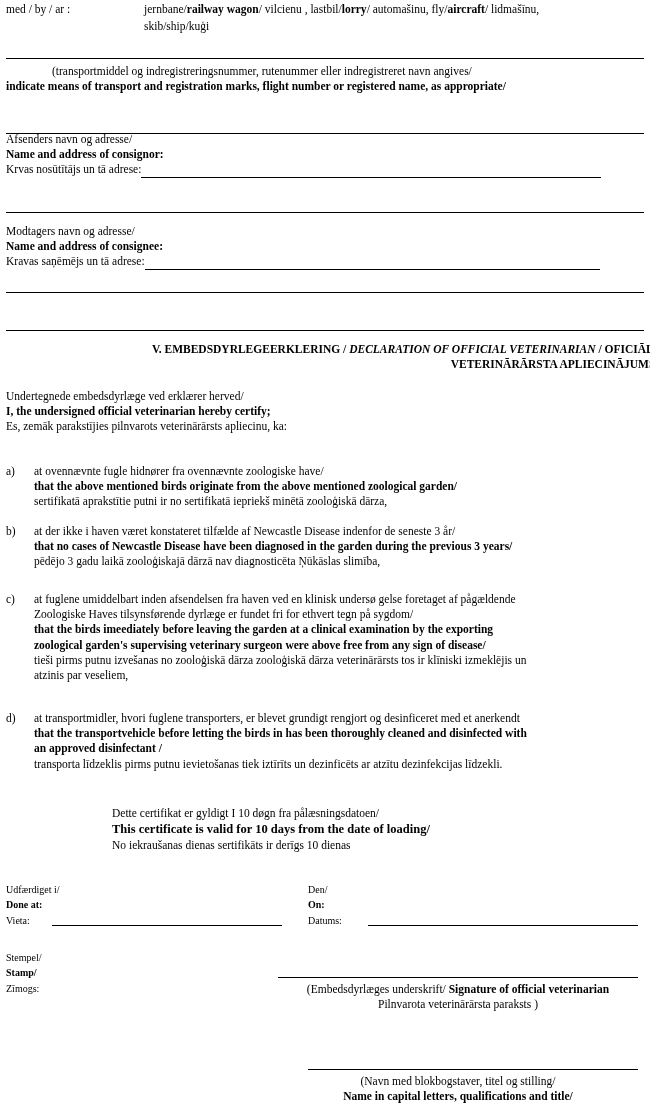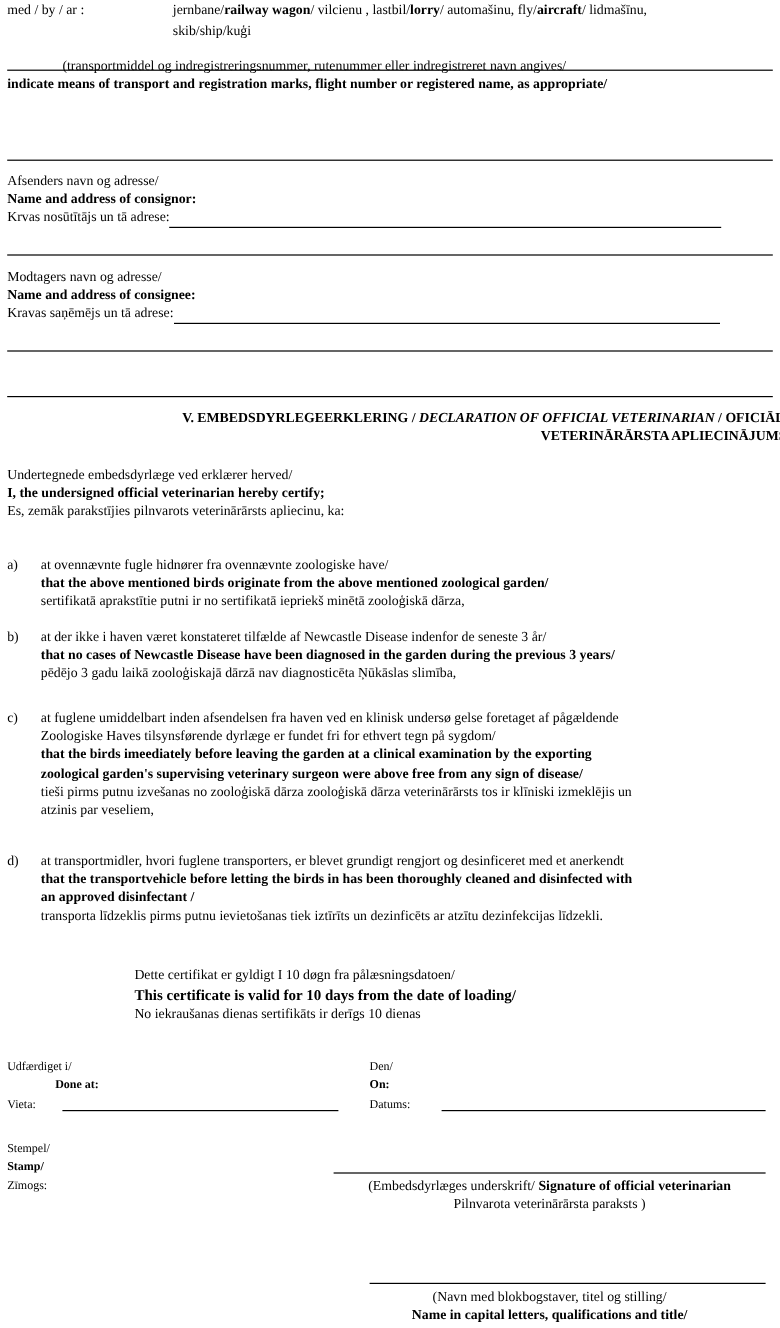--- a/index.html
+++ b/index.html
@@ -113,28 +113,28 @@
 <div class="page">
 
   <div class="top-label" style="left:6px; top:2px;">med / by / ar :</div>
   <div class="top-text" style="left:144px; top:2px;">
     <span>jernbane/</span><span class="b">railway wagon</span><span>/ vilcienu , lastbil/</span><span class="b">lorry</span><span>/ automašinu, fly/</span><span class="b">aircraft</span><span>/ lidmašīnu,</span>
   </div>
   <div class="top-text2" style="left:144px; top:19px;">skib/ship/kuģi</div>
 
   <div class="hline" style="left:6px; top:58px; width:638px;"></div>
 
-  <div class="indicate" style="top:48px;">
+  <div class="indicate" style="top:64px;">
     <div class="l1">(transportmiddel og indregistreringsnummer, rutenummer eller indregistreret navn angives/</div>
     <div class="l2">indicate means of transport and registration marks, flight number or registered name, as appropriate/</div>
   </div>
 
   <div class="hline" style="left:6px; top:133px; width:638px;"></div>
 
-  <div class="blk" style="top:144px;">
+  <div class="blk" style="top:132px;">
     <div>Afsenders navn og adresse/</div>
     <div class="b">Name and address of consignor:</div>
     <div>
       <span>Krvas nosūtītājs un tā adrese:</span><span class="inline-line" style="width:460px; height:12px;"></span>
     </div>
   </div>
 
   <div class="hline" style="left:6px; top:212px; width:638px;"></div>
 
   <div class="blk" style="top:224px;">
@@ -192,21 +192,21 @@
     <div>transporta līdzeklis pirms putnu ievietošanas  tiek iztīrīts un dezinficēts ar atzītu dezinfekcijas līdzekli.</div>
   </div>
 
   <div class="center-block" style="top:806px;">
     <div class="valid1">Dette certifikat er gyldigt I 10 døgn fra pålæsningsdatoen/</div>
     <div class="valid2" style="font-size:12.5px;">This certificate is valid for 10 days from the date of loading/</div>
     <div class="valid3">No iekraušanas dienas sertifikāts ir derīgs 10 dienas</div>
   </div>
 
   <div class="footer-label" style="left:6px; top:883px;">Udfærdiget i/</div>
-  <div class="footer-label b" style="left:6px; top:898px;margin-left:40px;">Done at:</div>
+  <div class="footer-label b" style="left:6px; top:898px;">Done at:</div>
   <div class="footer-label" style="left:6px; top:914px;">Vieta:</div>
   <div class="hline" style="left:52px; top:925px; width:230px;"></div>
 
   <div class="footer-label" style="left:308px; top:883px;">Den/</div>
   <div class="footer-label b" style="left:308px; top:898px;">On:</div>
   <div class="footer-label" style="left:308px; top:914px;">Datums:</div>
   <div class="hline" style="left:368px; top:925px; width:270px;"></div>
 
   <div class="footer-label" style="left:6px; top:951px;">Stempel/</div>
   <div class="footer-label b" style="left:6px; top:966px;">Stamp/</div>

